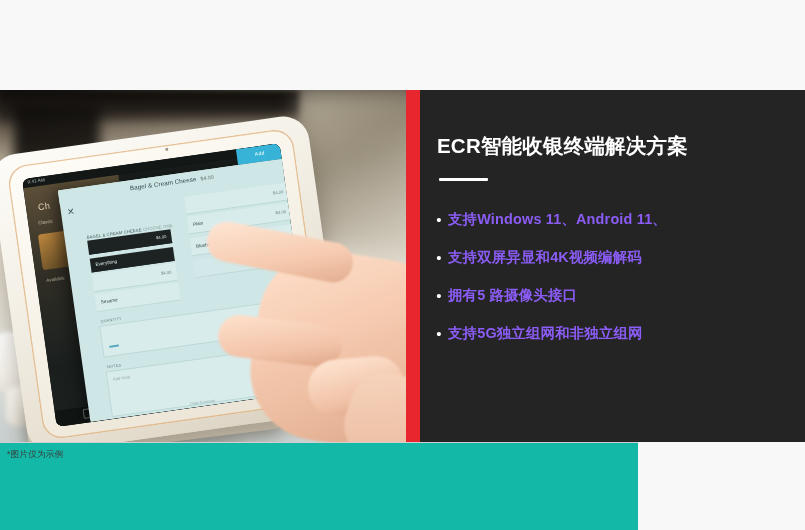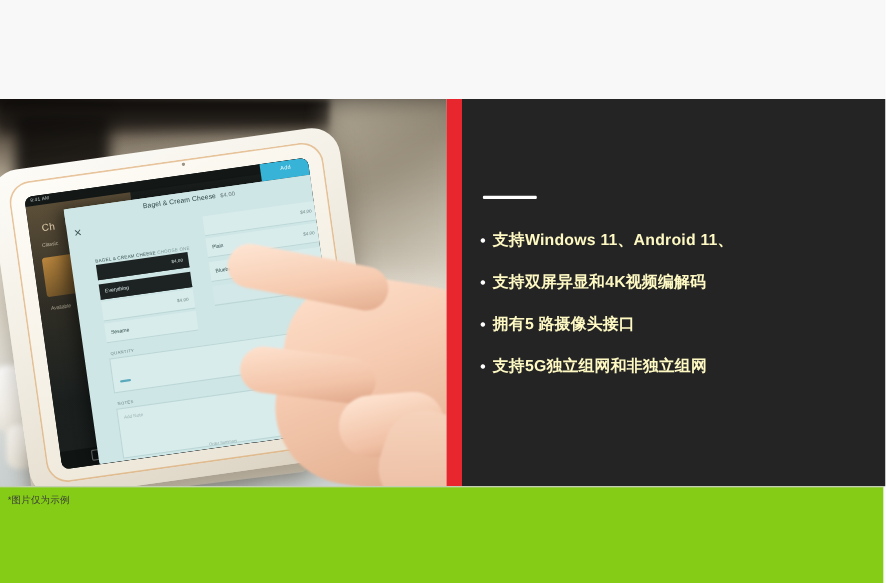--- a/index.html
+++ b/index.html
@@ -472,35 +472,35 @@
     flex: 0 0 auto;
     width: 18px;
     margin-left: 10px;
     text-align: center;
     color: #ffffff;
     font-size: 15px;
     line-height: 23px;
   }
   .bullet .txt {
     flex: 1 1 auto;
-    color: #fef9c3;
+    color: #8b5cf6;
     font-size: 14.4px;
     font-weight: 700;
     line-height: 23px;
     letter-spacing: .2px;
     padding-right: 2px;
   }
   .bullet .txt .l2 { display: block; }
 
   
   .footer {
     position: absolute;
     left: 0; top: 442px;
-    width: 803px; height: 88px;
-    background: #84cc16;
+    width: 638px; height: 88px;
+    background: #14b8a6;
     border-top: 1px solid #cfcfcf;
   }
   .footnote {
     position: absolute;
     left: 7px; top: 6px;
     font-size: 8.6px;
     color: #3a3a3a;
     letter-spacing: .2px;
   }
 </style>
@@ -627,20 +627,21 @@
         <div class="finger-index"></div>
         <div class="finger-mid"></div>
         <div class="thumb"></div>
         <div class="wrist"></div>
       </div>
     </div>
 
     <div class="red-bar"></div>
 
     <div class="panel">
+      <div class="panel-title">ECR智能收银终端解决方案</div>
       <div class="title-rule"></div>
 
       <div class="bullets">
 
         <div class="bullet">
           <span class="dot">•</span>
           <span class="txt">
             <span>支持Windows 11、Android 11、</span>
           </span>
         </div>

